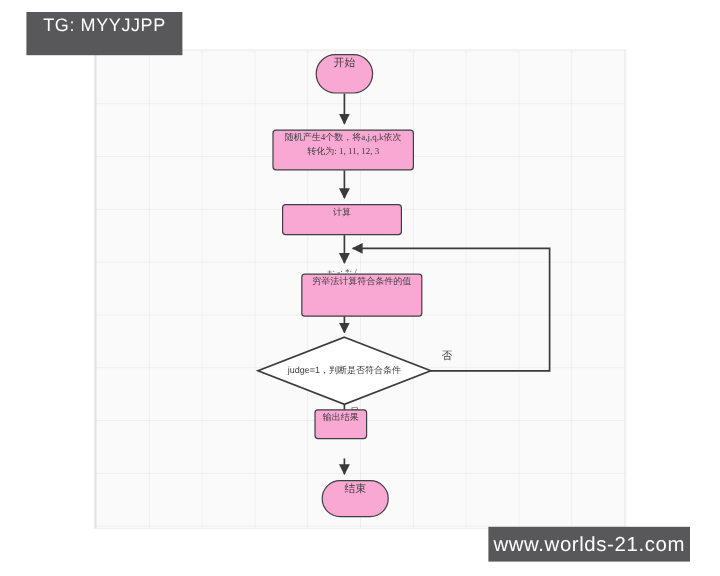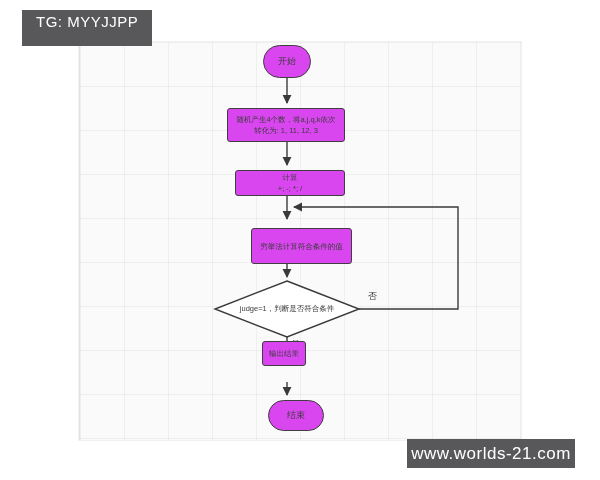--- a/index.html
+++ b/index.html
@@ -22,27 +22,27 @@
   }
   .badge{
     position:absolute;background:#58585a;color:#ffffff;
     white-space:nowrap;letter-spacing:.5px;
   }
   .tg-badge{left:5px;top:10px;height:36px;line-height:24px;padding:0 14px;font-size:15px;margin-left:17px;}
   .watermark-badge{left:407px;top:439px;width:168px;height:29px;line-height:29px;
     text-align:center;font-size:17px;box-sizing:border-box;}
   svg.wires{position:absolute;left:0;top:0;width:600px;height:480px;}
   .node{
-    position:absolute;box-sizing:border-box;background:#d946ef;
+    position:absolute;box-sizing:border-box;background:#f9a8d4;
     border:1.4px solid #3f3f3f;
-    display:flex;flex-direction:column;align-items:center;justify-content:center;
+    display:flex;flex-direction:column;align-items:center;justify-content:flex-start;
     text-align:center;color:#3c3c3c;
   }
   .terminal{border-radius:17px;font-size:9px;}
-  .process{border-radius:3px;font-size:7.5px;line-height:11px;}
+  .process{border-radius:3px;font-size:7.5px;line-height:11px;font-family:Liberation Serif, serif;}
   .node .l{display:block;white-space:nowrap;}
   .diamond-label{
     position:absolute;left:215px;top:281px;width:144px;height:56px;
     display:flex;align-items:center;justify-content:center;
     font-size:7.5px;color:#3c3c3c;text-align:right;white-space:nowrap;
   }
   .edge-label{position:absolute;font-size:9px;color:#3c3c3c;}
   .edge-no{left:368px;top:290px;}
   .edge-yes{left:291px;top:338px;}
 </style>
@@ -71,21 +71,21 @@
 
 <div class="node terminal" style="left:263px;top:45px;width:48px;height:33px;">
   <span class="l">开始</span>
 </div>
 
 <div class="node process" style="left:227px;top:108px;width:118px;height:34px;">
   <span class="l">随机产生4个数，将a,j,q,k依次</span>
   <span class="l">转化为: 1, 11, 12, 3</span>
 </div>
 
-<div class="node process" style="left:235px;top:170px;width:110px;height:26px;">
+<div class="node process" style="left:235px;top:170px;width:100px;height:26px;gap:39px;">
   <span class="l">计算</span>
   <span class="l">+; -; *; /</span>
 </div>
 
 <div class="node process" style="left:240px;top:228px;width:101px;height:36px;margin-left:11px;">
   <span class="l">穷举法计算符合条件的值</span>
 </div>
 
 <div class="diamond-label">judge=1，判断是否符合条件</div>
 

